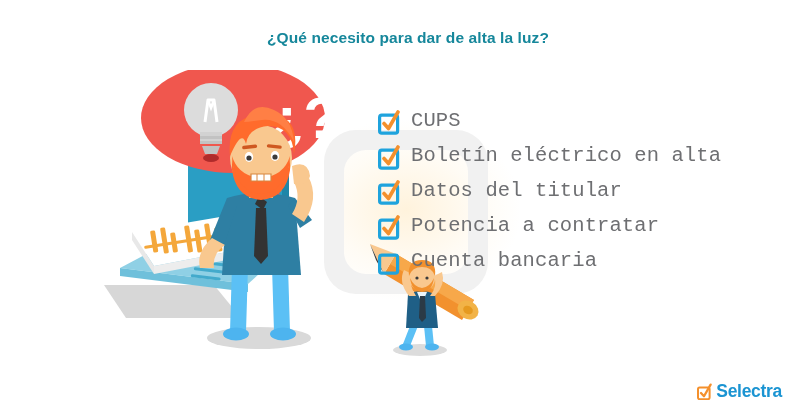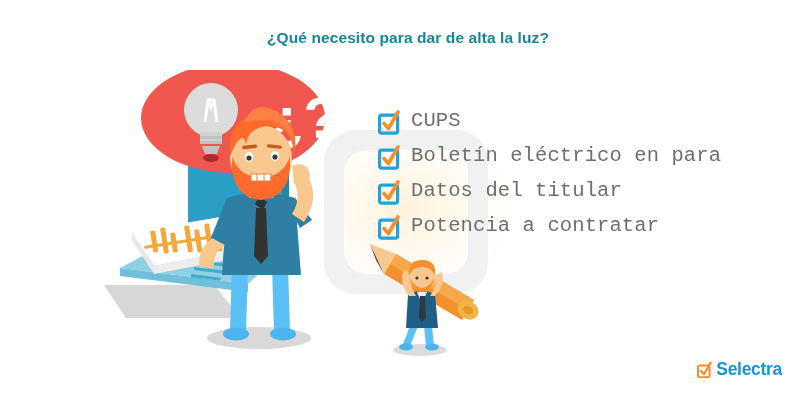--- a/index.html
+++ b/index.html
@@ -64,21 +64,21 @@
     font-family: Liberation Mono, monospace;
   }
 
   
   #illustration { position: absolute; left: 96px; top: 70px; width: 330px; height: 300px; }
   #pencil-guy { position: absolute; left: 362px; top: 238px; width: 130px; height: 122px; }
 
   
   #logo {
     position: absolute;
-    right: 18px; bottom: 22px;
+    right: 18px; bottom: 0;
     display: flex;
     align-items: center;
   }
   #logo-mark { width: 15px; height: 17px; margin-right: 4px; }
   #logo-text {
     font-size: 17.5px;
     font-weight: bold;
     color: #1b94d2;
     letter-spacing: -0.3px;
     line-height: 1;
@@ -254,39 +254,45 @@
         <path d="M6 14.5 L10.5 19.5 L20 3" fill="none" stroke="#f4902c" stroke-width="3.6" stroke-linecap="round" stroke-linejoin="round"></path>
       </svg>
       <span class="check-label">CUPS</span>
     </div>
 
     <div class="check-row">
       <svg class="cbox" viewBox="0 0 22 26">
         <rect x="1.6" y="6.2" width="18" height="18" rx="2.2" fill="none" stroke="#1fa3dd" stroke-width="3.2"></rect>
         <path d="M6 14.5 L10.5 19.5 L20 3" fill="none" stroke="#f4902c" stroke-width="3.6" stroke-linecap="round" stroke-linejoin="round"></path>
       </svg>
-      <span class="check-label">Boletín eléctrico en para</span>
+      <span class="check-label">Boletín eléctrico en alta</span>
     </div>
 
     <div class="check-row">
       <svg class="cbox" viewBox="0 0 22 26">
         <rect x="1.6" y="6.2" width="18" height="18" rx="2.2" fill="none" stroke="#1fa3dd" stroke-width="3.2"></rect>
         <path d="M6 14.5 L10.5 19.5 L20 3" fill="none" stroke="#f4902c" stroke-width="3.6" stroke-linecap="round" stroke-linejoin="round"></path>
       </svg>
       <span class="check-label">Datos del titular</span>
     </div>
 
     <div class="check-row">
       <svg class="cbox" viewBox="0 0 22 26">
         <rect x="1.6" y="6.2" width="18" height="18" rx="2.2" fill="none" stroke="#1fa3dd" stroke-width="3.2"></rect>
         <path d="M6 14.5 L10.5 19.5 L20 3" fill="none" stroke="#f4902c" stroke-width="3.6" stroke-linecap="round" stroke-linejoin="round"></path>
       </svg>
       <span class="check-label">Potencia a contratar</span>
     </div>
 
+    <div class="check-row">
+      <svg class="cbox" viewBox="0 0 22 26">
+        <rect x="1.6" y="6.2" width="18" height="18" rx="2.2" fill="none" stroke="#1fa3dd" stroke-width="3.2"></rect>
+      </svg>
+      <span class="check-label">Cuenta bancaria</span>
+    </div>
 
   </div>
 
   <div id="logo">
     <svg id="logo-mark" viewBox="0 0 15 17">
       <rect x="1" y="4.6" width="11.6" height="11.6" rx="1.6" fill="none" stroke="#f4902c" stroke-width="2"></rect>
       <path d="M4 10 L7 13.2 L13.6 1.6" fill="none" stroke="#f4902c" stroke-width="2.3" stroke-linecap="round" stroke-linejoin="round"></path>
     </svg>
     <span id="logo-text">Selectra</span>
   </div>

